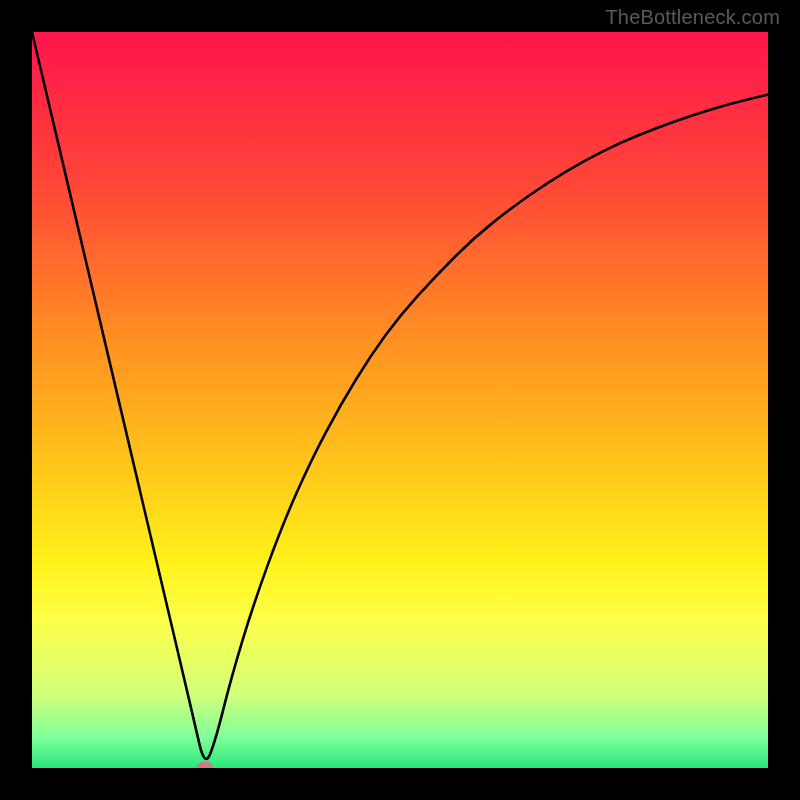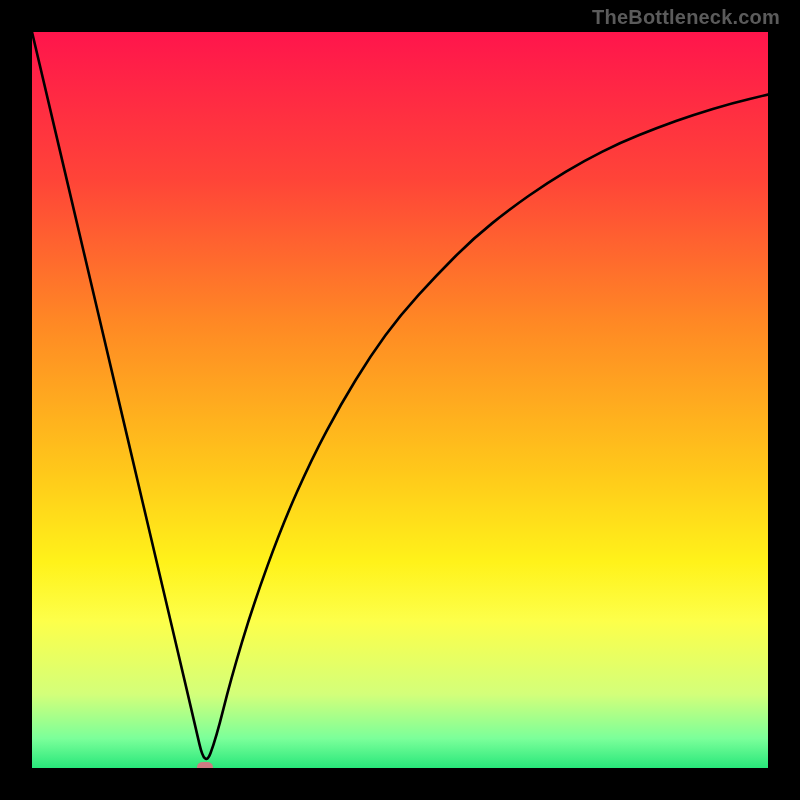--- a/index.html
+++ b/index.html
@@ -32,21 +32,21 @@
   .curve-svg {
     position: absolute;
     inset: 0;
   }
   .watermark {
     position: absolute;
     top: 6px;
     right: 20px;
     color: #5b5b5b;
     font-size: 20px;
-    font-weight: 700;
+    font-weight: 400;
     letter-spacing: 0.2px;
     user-select: none;
     margin-left: 28px;
   }
   .dot {
     position: absolute;
     width: 16px;
     height: 12px;
     border-radius: 6px / 5px;
     background: #cf7a82;

